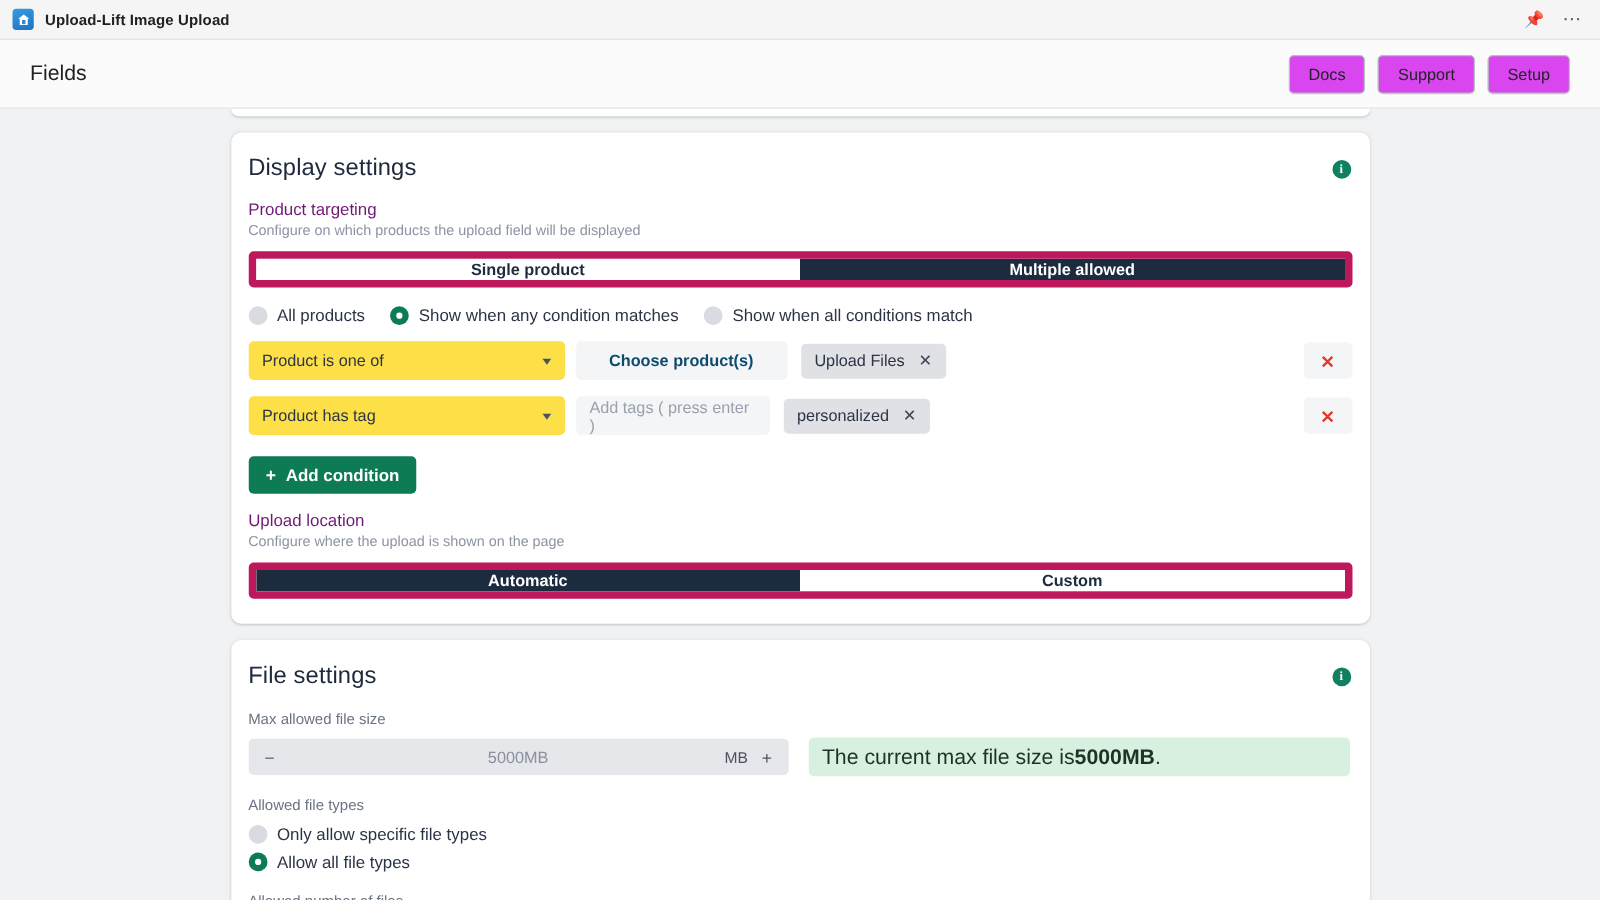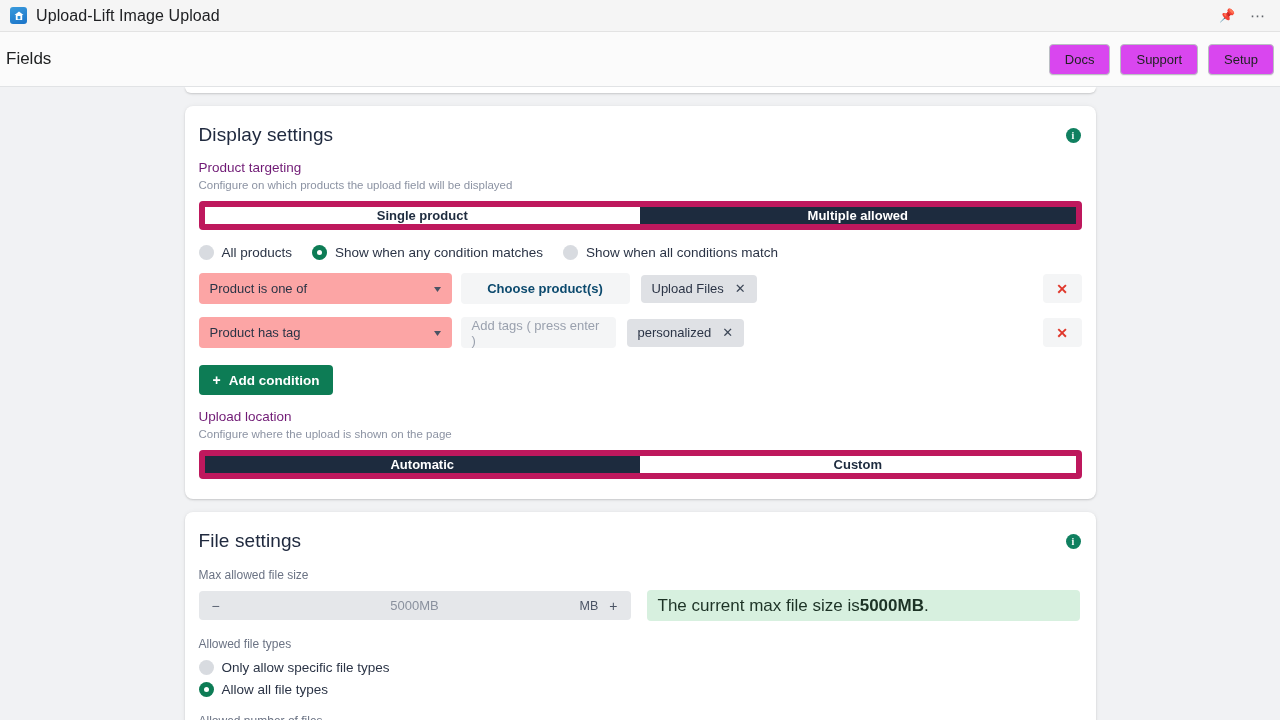--- a/index.html
+++ b/index.html
@@ -18,32 +18,32 @@
     display: flex; align-items: center;
     padding: 0 10px;
   }
   .fav {
     width: 17px; height: 17px; border-radius: 3px;
     background: linear-gradient(160deg,#3a9bdc 0%,#1a73c8 100%);
     display: flex; align-items: center; justify-content: center;
     flex: 0 0 auto; margin-right: 9px;
   }
   .fav svg { display:block; }
-  .tab-title { font-size: 16px; color: #202124; letter-spacing: .1px; }
+  .tab-title { font-size: 12px; color: #202124; letter-spacing: .1px; font-weight: bold; }
   .tb-right { margin-left: auto; display: flex; align-items: center; gap: 14px; padding-right: 4px;}
   .pin { color:#e8a33d; font-size: 13px; line-height: 1; }
   .dots { color:#5f6368; font-size: 15px; line-height: 1; letter-spacing: 1px; }
 
   
   .appbar {
     height: 55px; width: 100%;
     background: #fbfbfb;
     border-bottom: 1px solid #e1e3e5;
     display: flex; align-items: center;
-    padding: 0 6px;
+    padding: 0 24px;
     gap: 34px;
   }
   .app-title { font-size: 17px; color: #202223; font-weight: 400; }
   .appbar-actions { margin-left: auto; display: flex; gap: 10px; }
   .btn-plain {
     background: #d946ef;
     border: 1px solid #babfc3;
     border-radius: 4px;
     box-shadow: 0 1px 0 rgba(0,0,0,0.05);
     font-size: 13px; color: #202223;
@@ -127,21 +127,21 @@
     content: ""; width: 5px; height: 5px; border-radius: 50%; background: #fff;
   }
   .radio-label { font-size: 13.5px; color: #2b3446; }
 
   
   .cond-row {
     display: flex; align-items: center; margin-top: 13px; gap: 0;
   }
   .select {
     width: 253px; height: 31px;
-    background: #fca5a5; border: none; border-radius: 4px;
+    background: #fde047; border: none; border-radius: 4px;
     display: flex; align-items: center; justify-content: space-between;
     padding: 0 11px; cursor: pointer;
     font-size: 13px; color: #2b3446;
   }
   .chev { font-size: 10px; color: #4a5364; transform: scaleX(1.4); }
   .choose {
     margin-left: 9px;
     height: 31px; width: 169px;
     background: #f4f5f6; border-radius: 4px;
     display: flex; align-items: center; justify-content: center;

